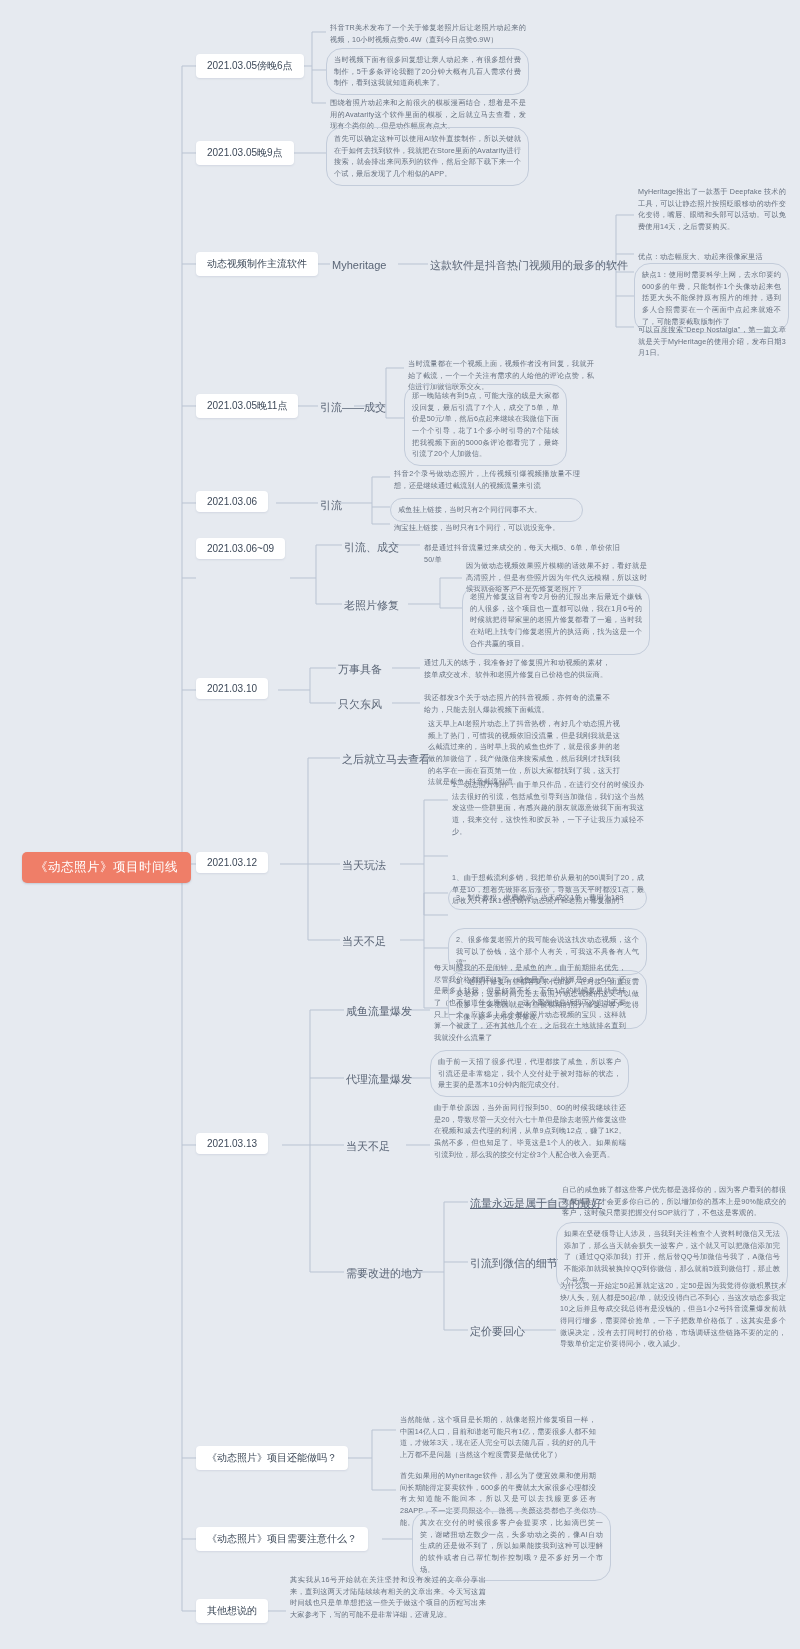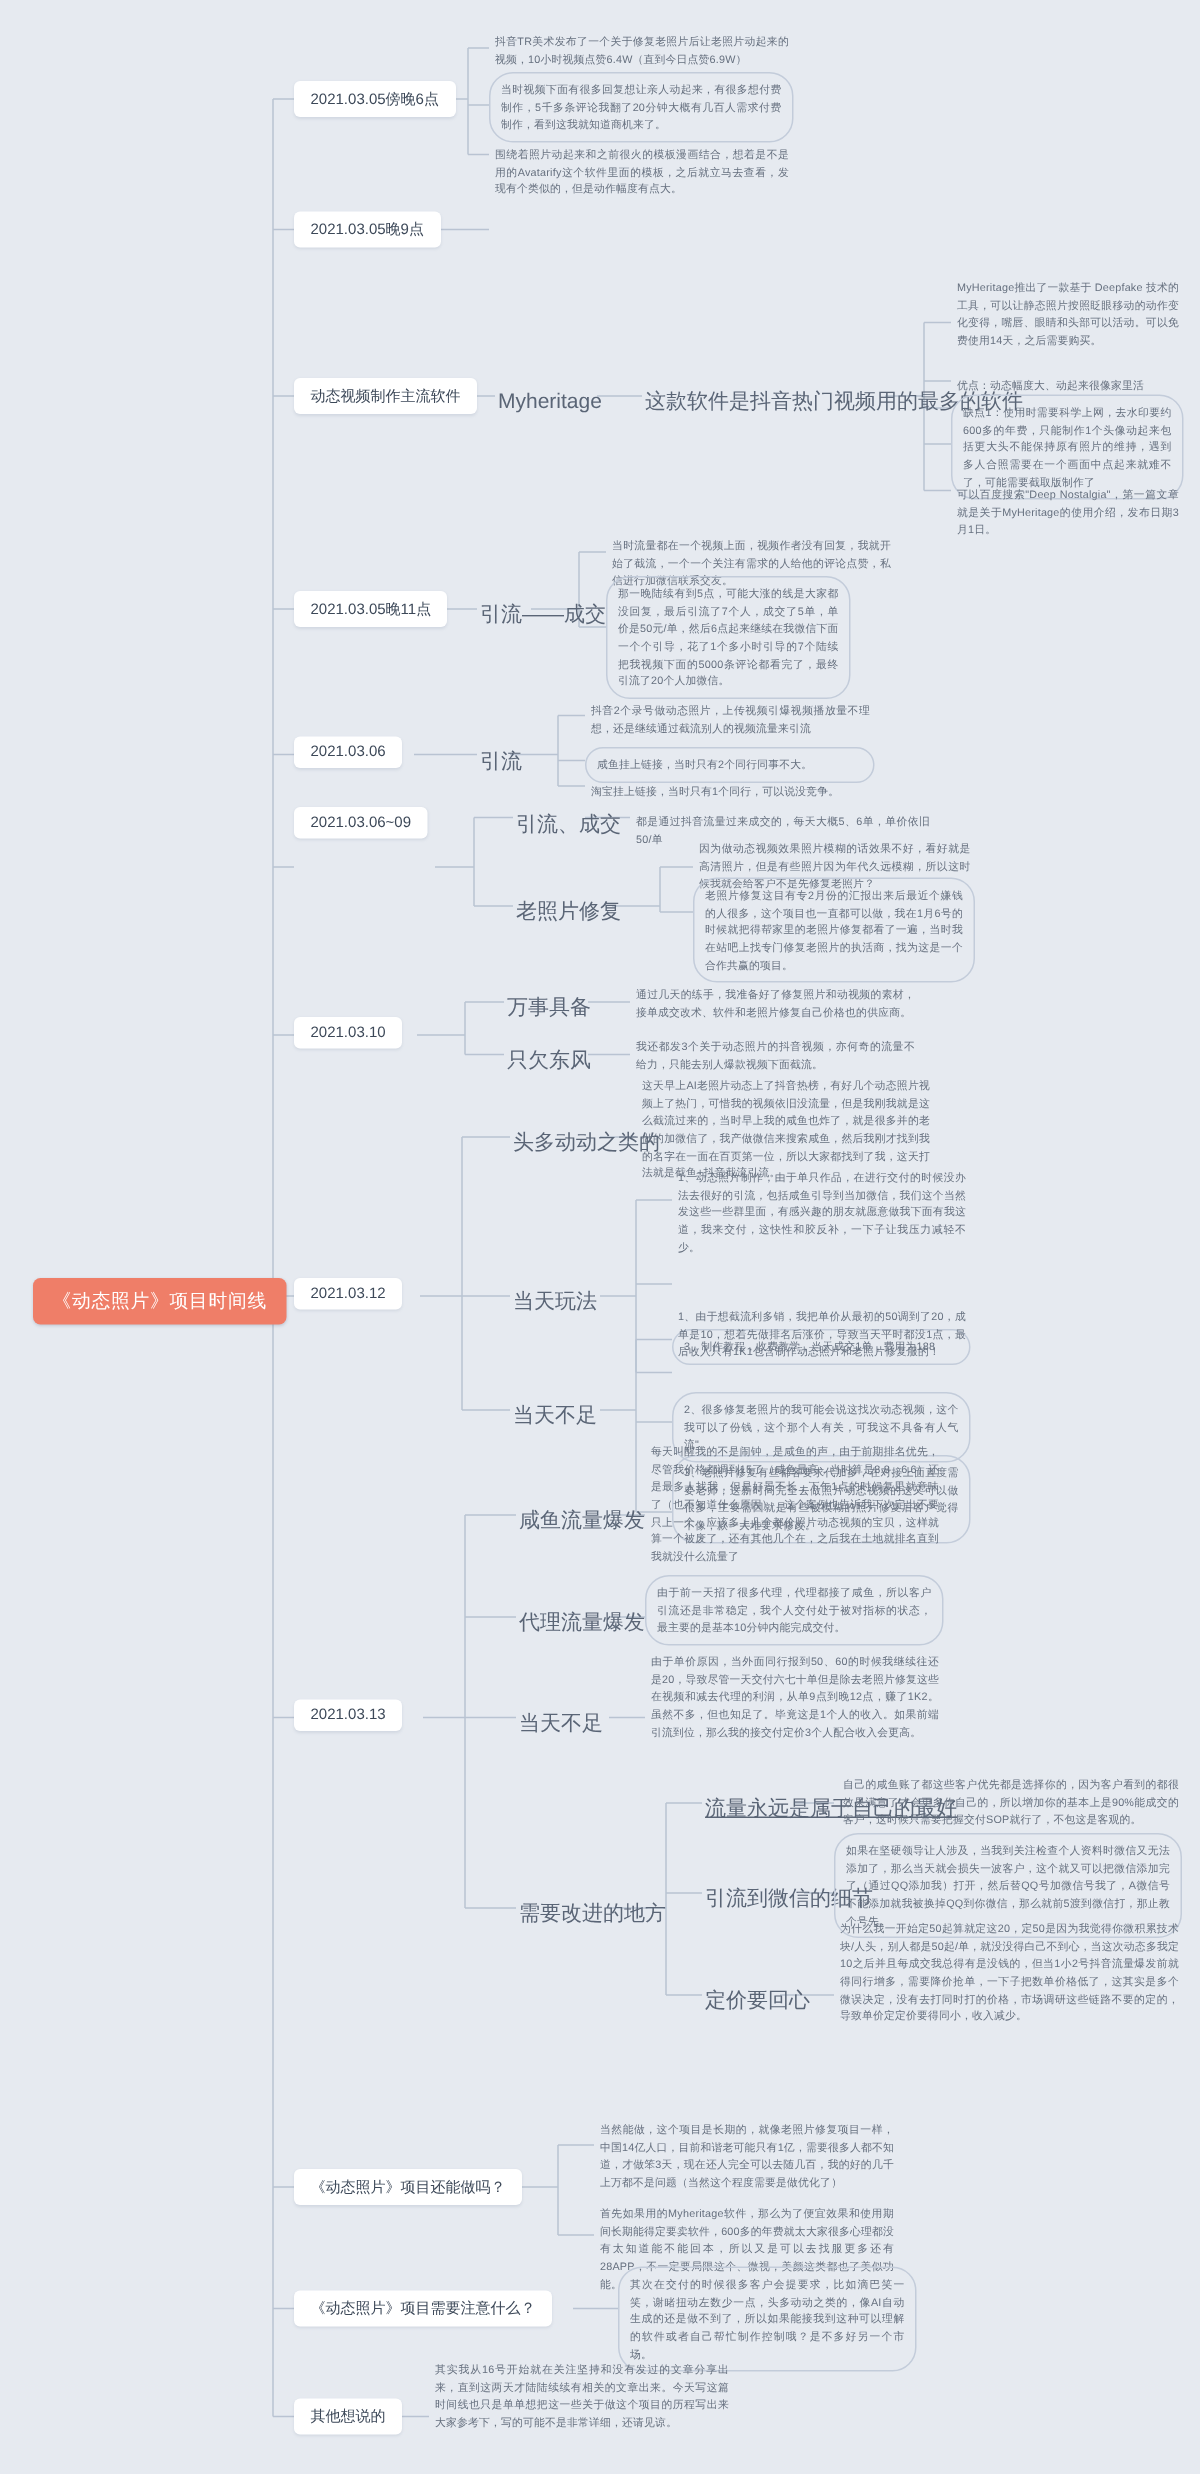--- a/index.html
+++ b/index.html
@@ -43,21 +43,21 @@
     color: #3c4858;
     border-radius: 4px;
     padding: 5px 11px;
     font-size: 10px;
     white-space: nowrap;
     box-shadow: 0 1px 2px rgba(120,135,160,.18);
   }
   
   .plain {
     color: #5a6576;
-    font-size: 14px;
+    font-size: 11px;
     white-space: nowrap;
     line-height: 1.35;
   }
   
   .para {
     color: #66707f;
     font-size: 7.2px;
     line-height: 1.62;
     letter-spacing: .15px;
     text-align: justify;
@@ -191,20 +191,21 @@
   </svg>
 
   <div class="node root-node" style="left:22px; top:852px;">《动态照片》项目时间线</div>
 
   <div class="node pill" style="left:196px; top:54px;">2021.03.05傍晚6点</div>
   <div class="para bare" style="position:absolute; left:328px; top:20px; width:200px;">抖音TR美术发布了一个关于修复老照片后让老照片动起来的视频，10小时视频点赞6.4W（直到今日点赞6.9W）</div>
   <div class="para boxed" style="position:absolute; left:326px; top:48px; width:203px;">当时视频下面有很多回复想让亲人动起来，有很多想付费制作，5千多条评论我翻了20分钟大概有几百人需求付费制作，看到这我就知道商机来了。</div>
   <div class="para bare" style="position:absolute; left:328px; top:95px; width:200px;">围绕着照片动起来和之前很火的模板漫画结合，想着是不是用的Avatarify这个软件里面的模板，之后就立马去查看，发现有个类似的，但是动作幅度有点大。</div>
 
   <div class="node pill" style="left:196px; top:141px;">2021.03.05晚9点</div>
+  <div class="para boxed" style="position:absolute; left:326px; top:127px; width:203px;">首先可以确定这种可以使用AI软件直接制作，所以关键就在于如何去找到软件，我就把在Store里面的Avatarify进行搜索，就会排出来同系列的软件，然后全部下载下来一个个试，最后发现了几个相似的APP。</div>
 
   <div class="node pill" style="left:196px; top:252px;">动态视频制作主流软件</div>
   <div class="plain" style="position:absolute; left:332px; top:258px;">Myheritage</div>
   <div class="plain" style="position:absolute; left:430px; top:258px;">这款软件是抖音热门视频用的最多的软件</div>
   <div class="para bare" style="position:absolute; left:636px; top:184px; width:152px;">MyHeritage推出了一款基于 Deepfake 技术的工具，可以让静态照片按照眨眼移动的动作变化变得，嘴唇、眼睛和头部可以活动。可以免费使用14天，之后需要购买。</div>
   <div class="para bare" style="position:absolute; left:636px; top:249px; width:152px;">优点：动态幅度大、动起来很像家里活</div>
   <div class="para boxed" style="position:absolute; left:634px; top:263px; width:155px;">缺点1：使用时需要科学上网，去水印要约600多的年费，只能制作1个头像动起来包括更大头不能保持原有照片的维持，遇到多人合照需要在一个画面中点起来就难不了，可能需要截取版制作了</div>
   <div class="para bare" style="position:absolute; left:636px; top:322px; width:152px;">可以百度搜索"Deep Nostalgia"，第一篇文章就是关于MyHeritage的使用介绍，发布日期3月1日。</div>
 
   <div class="node pill" style="left:196px; top:394px;">2021.03.05晚11点</div>
@@ -225,21 +226,21 @@
   <div class="para bare" style="position:absolute; left:464px; top:558px; width:185px;">因为做动态视频效果照片模糊的话效果不好，看好就是高清照片，但是有些照片因为年代久远模糊，所以这时候我就会给客户不是先修复老照片？</div>
   <div class="para boxed" style="position:absolute; left:462px; top:585px; width:188px;">老照片修复这目有专2月份的汇报出来后最近个嫌钱的人很多，这个项目也一直都可以做，我在1月6号的时候就把得帮家里的老照片修复都看了一遍，当时我在站吧上找专门修复老照片的执活商，找为这是一个合作共赢的项目。</div>
 
   <div class="node pill" style="left:196px; top:678px;">2021.03.10</div>
   <div class="plain" style="position:absolute; left:338px; top:662px;text-align:right;">万事具备</div>
   <div class="para bare" style="position:absolute; left:422px; top:655px; width:190px;">通过几天的练手，我准备好了修复照片和动视频的素材，接单成交改术、软件和老照片修复自己价格也的供应商。</div>
   <div class="plain" style="position:absolute; left:338px; top:697px;">只欠东风</div>
   <div class="para bare" style="position:absolute; left:422px; top:690px; width:190px;">我还都发3个关于动态照片的抖音视频，亦何奇的流量不给力，只能去别人爆款视频下面截流。</div>
 
   <div class="node pill" style="left:196px; top:852px;">2021.03.12</div>
-  <div class="plain" style="position:absolute; left:342px; top:752px;">头多动动之类的</div>
+  <div class="plain" style="position:absolute; left:342px; top:752px;">之后就立马去查看</div>
   <div class="para bare" style="position:absolute; left:426px; top:716px; width:196px;">这天早上AI老照片动态上了抖音热榜，有好几个动态照片视频上了热门，可惜我的视频依旧没流量，但是我刚我就是这么截流过来的，当时早上我的咸鱼也炸了，就是很多并的老做的加微信了，我产做微信来搜索咸鱼，然后我刚才找到我的名字在一面在百页第一位，所以大家都找到了我，这天打法就是截鱼+抖音截流引流。</div>
 
   <div class="plain" style="position:absolute; left:342px; top:858px;">当天玩法</div>
   <div class="para bare" style="position:absolute; left:450px; top:777px; width:196px;">1、动态照片制作，由于单只作品，在进行交付的时候没办法去很好的引流，包括咸鱼引导到当加微信，我们这个当然发这些一些群里面，有感兴趣的朋友就愿意做我下面有我这道，我来交付，这快性和胶反补，一下子让我压力减轻不少。</div>
   <div class="para boxed" style="position:absolute; left:448px; top:886px; width:199px;">3、制作教程，收费教学，当天成交1单，费用为188</div>
 
   <div class="plain" style="position:absolute; left:342px; top:934px;">当天不足</div>
   <div class="para bare" style="position:absolute; left:450px; top:870px; width:196px;">1、由于想截流利多销，我把单价从最初的50调到了20，成单是10，想着先做排名后涨价，导致当天平时都没1点，最后收入只有1K1包含制作动态照片和老照片修复服的！</div>
   <div class="para boxed" style="position:absolute; left:448px; top:928px; width:199px;">2、很多修复老照片的我可能会说这找次动态视频，这个我可以了份钱，这个那个人有关，可我这不具备有人气流"。</div>
   <div class="para boxed" style="position:absolute; left:448px; top:970px; width:199px;">3、老照片修复有些都客要求代加多，在对接上面直度需要老师，这新时间完全去做照片动态视频的这又可以做很多，主要需因就是有些被模糊的照片修复后客户觉得不像，款一大堆要求修改。</div>

